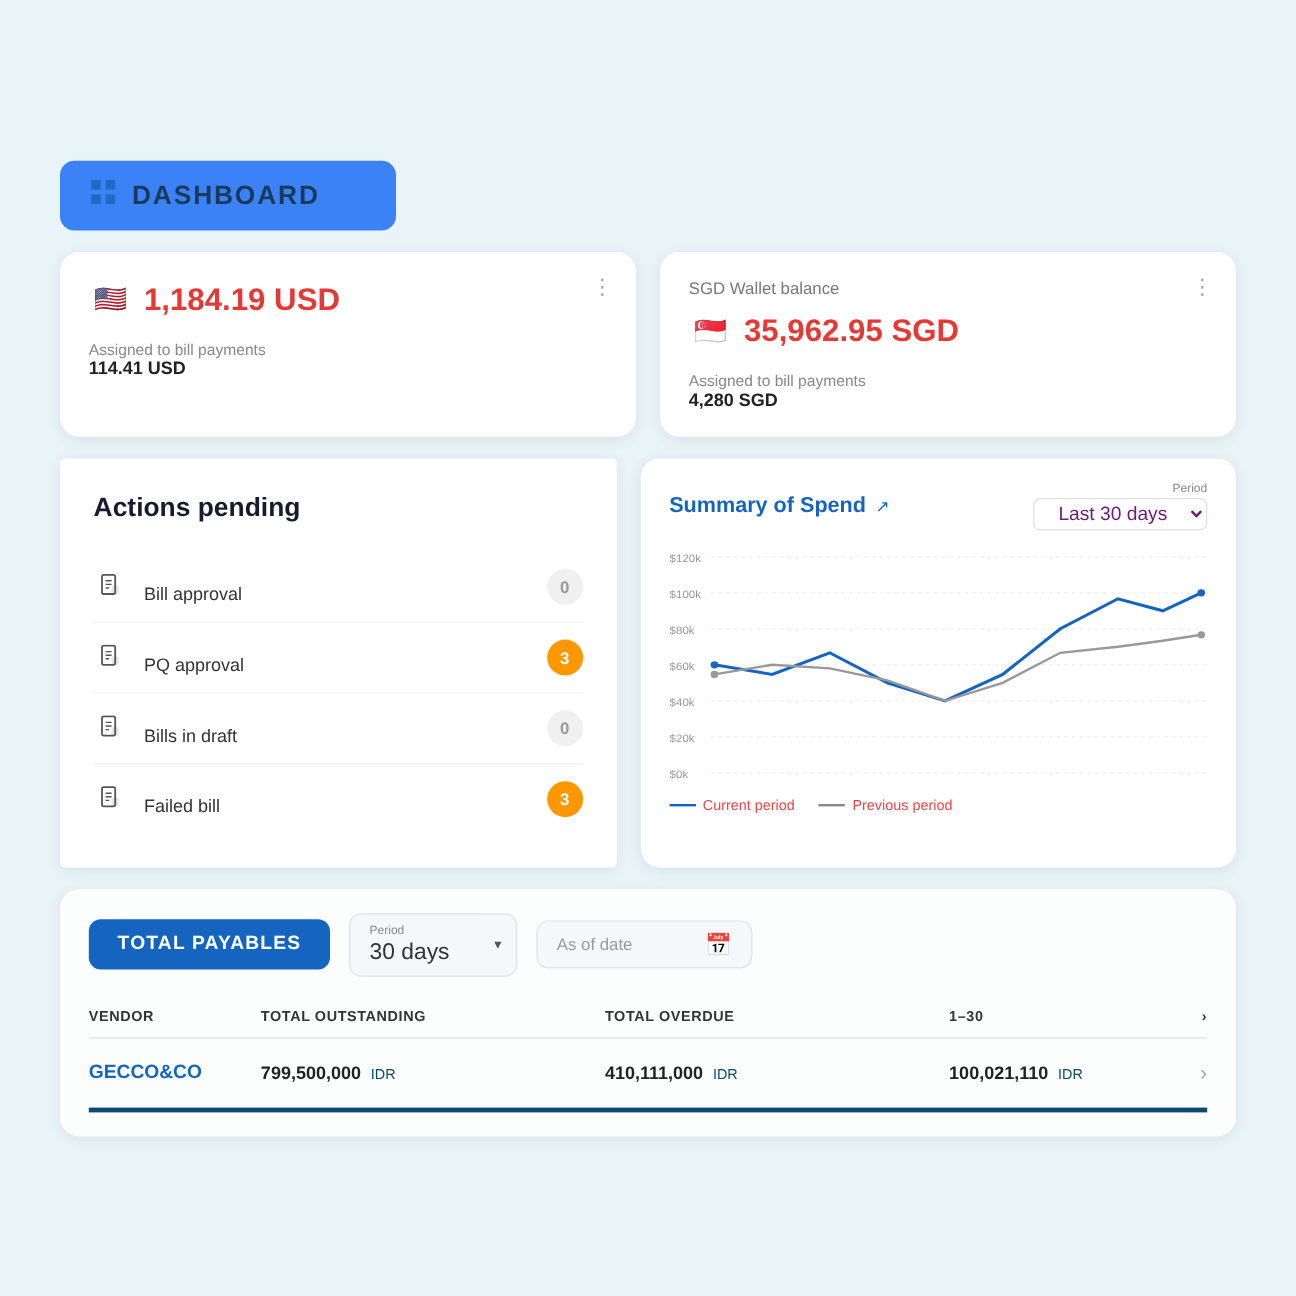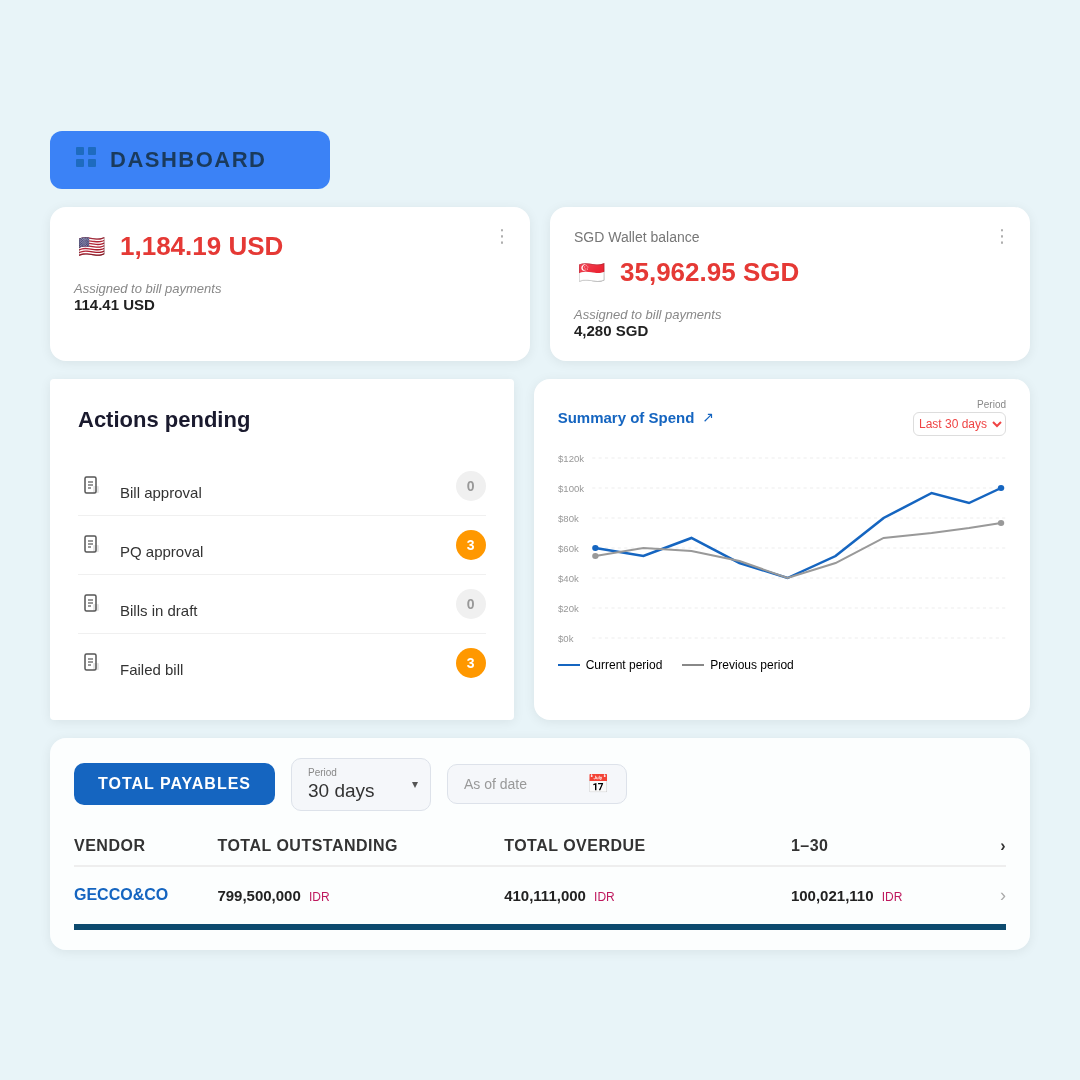--- a/index.html
+++ b/index.html
@@ -74,21 +74,20 @@
       font-size: 22px;
     }
     .wallet-amount {
       font-size: 26px;
       font-weight: 700;
       color: #e53935;
     }
     .wallet-assigned-label {
       font-size: 13px;
       color: #888;
-      font-style: italic;
     }
     .wallet-assigned-value {
       font-size: 15px;
       font-weight: 700;
       color: #222;
     }
     .wallet-menu {
       position: absolute;
       top: 18px;
       right: 18px;
@@ -166,46 +165,46 @@
       align-items: center;
       justify-content: space-between;
       margin-bottom: 14px;
     }
     .spend-title-row {
       display: flex;
       align-items: center;
       gap: 8px;
     }
     .spend-title {
-      font-size: 15px;
+      font-size: 18px;
       font-weight: 700;
       color: #1565c0;
     }
     .spend-ext-icon {
       font-size: 14px;
       color: #1565c0;
     }
     .period-selector {
       display: flex;
       flex-direction: column;
       align-items: flex-end;
       gap: 2px;
     }
     .period-label {
       font-size: 10px;
       color: #888;
     }
     .period-select {
-      font-size: 12px;
+      font-size: 16px;
       border: 1px solid #ddd;
       border-radius: 6px;
-      padding: 3px 1px;
+      padding: 3px 16px;
       background: #fff;
       cursor: pointer;
-      color: #ef4444;
+      color: #701a75;
     }
     
     .chart-area {
       width: 100%;
       height: 200px;
       position: relative;
     }
     .chart-svg {
       width: 100%;
       height: 100%;
@@ -213,21 +212,21 @@
     .chart-legend {
       display: flex;
       gap: 20px;
       margin-top: 8px;
     }
     .legend-item {
       display: flex;
       align-items: center;
       gap: 6px;
       font-size: 12px;
-      color: #000000;
+      color: #ef4444;
     }
     .legend-line {
       width: 22px;
       height: 2px;
     }
     
     .aging-section {
       background: rgba(255,255,255,0.85);
       border-radius: 16px;
       padding: 20px 24px;
@@ -302,44 +301,44 @@
       width: 100%;
     }
     .table-header {
       display: flex;
       align-items: center;
       padding: 10px 0;
       border-bottom: 2px solid #eee;
       gap: 0;
     }
     .th {
-      font-size: 16px;
+      font-size: 12px;
       font-weight: 700;
       color: #333;
       text-transform: uppercase;
       letter-spacing: 0.5px;
     }
     .th-vendor { flex: 1; }
     .th-outstanding { flex: 2; }
     .th-overdue { flex: 2; }
     .th-range { flex: 1.2; }
     .th-arrow { flex: 0.3; text-align: right; }
     .table-row {
       display: flex;
       align-items: center;
       padding: 18px 0;
-      border-bottom: 6px solid #0c4a6e;
+      border-bottom: 4px solid #0c4a6e;
     }
     .td { font-size: 15px; color: #222; }
     .td-vendor { flex: 1; color: #1565c0; font-weight: 600; font-size: 16px; }
     .td-outstanding { flex: 2; font-weight: 700; }
     .td-overdue { flex: 2; font-weight: 700; }
     .td-range { flex: 1.2; font-weight: 700; }
     .td-arrow { flex: 0.3; text-align: right; font-size: 18px; color: #aaa; }
-    .idr-label { font-size: 12px; color: #be185d; margin-left: 4px; font-weight: 400; }
+    .idr-label { font-size: 12px; color: #0c4a6e; margin-left: 4px; font-weight: 400; }
   </style>
 </head>
 <body>
 
 <div class="page-wrapper">
 
   <div class="dashboard-header">
     <span class="dashboard-header-icon">
       <svg width="24" height="24" viewBox="0 0 24 24" fill="#1e6bbf">
         <rect x="2" y="2" width="8" height="8" rx="1"></rect>

